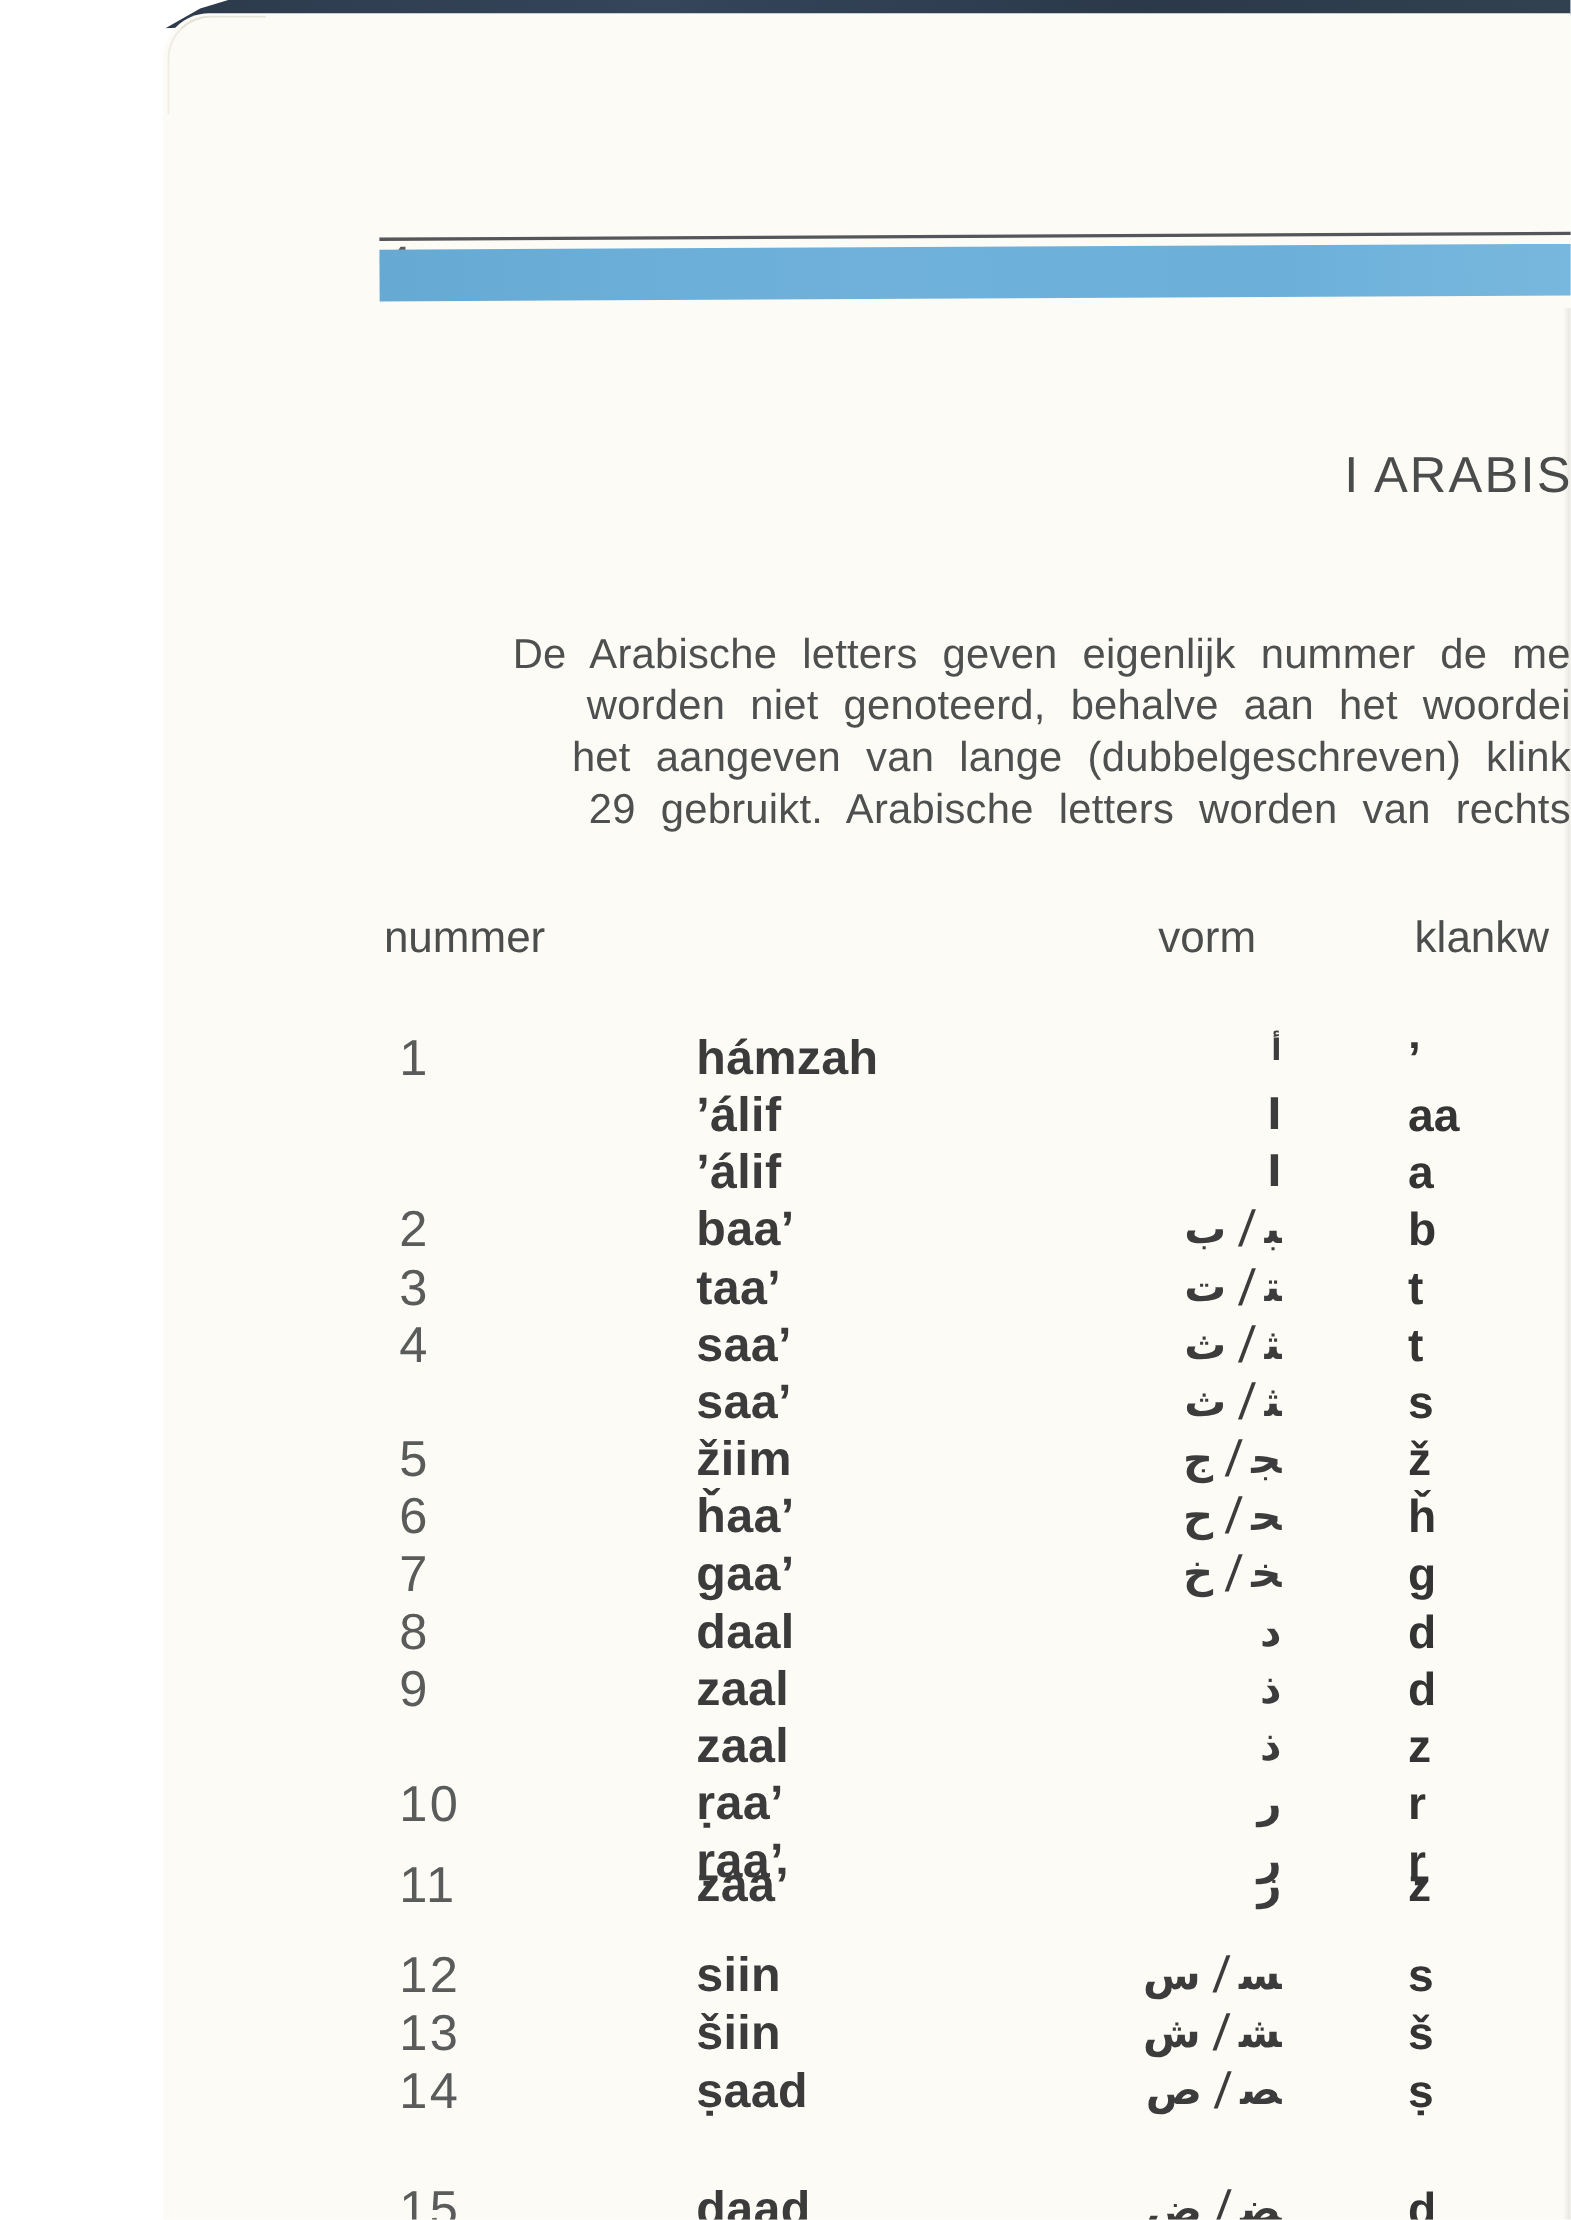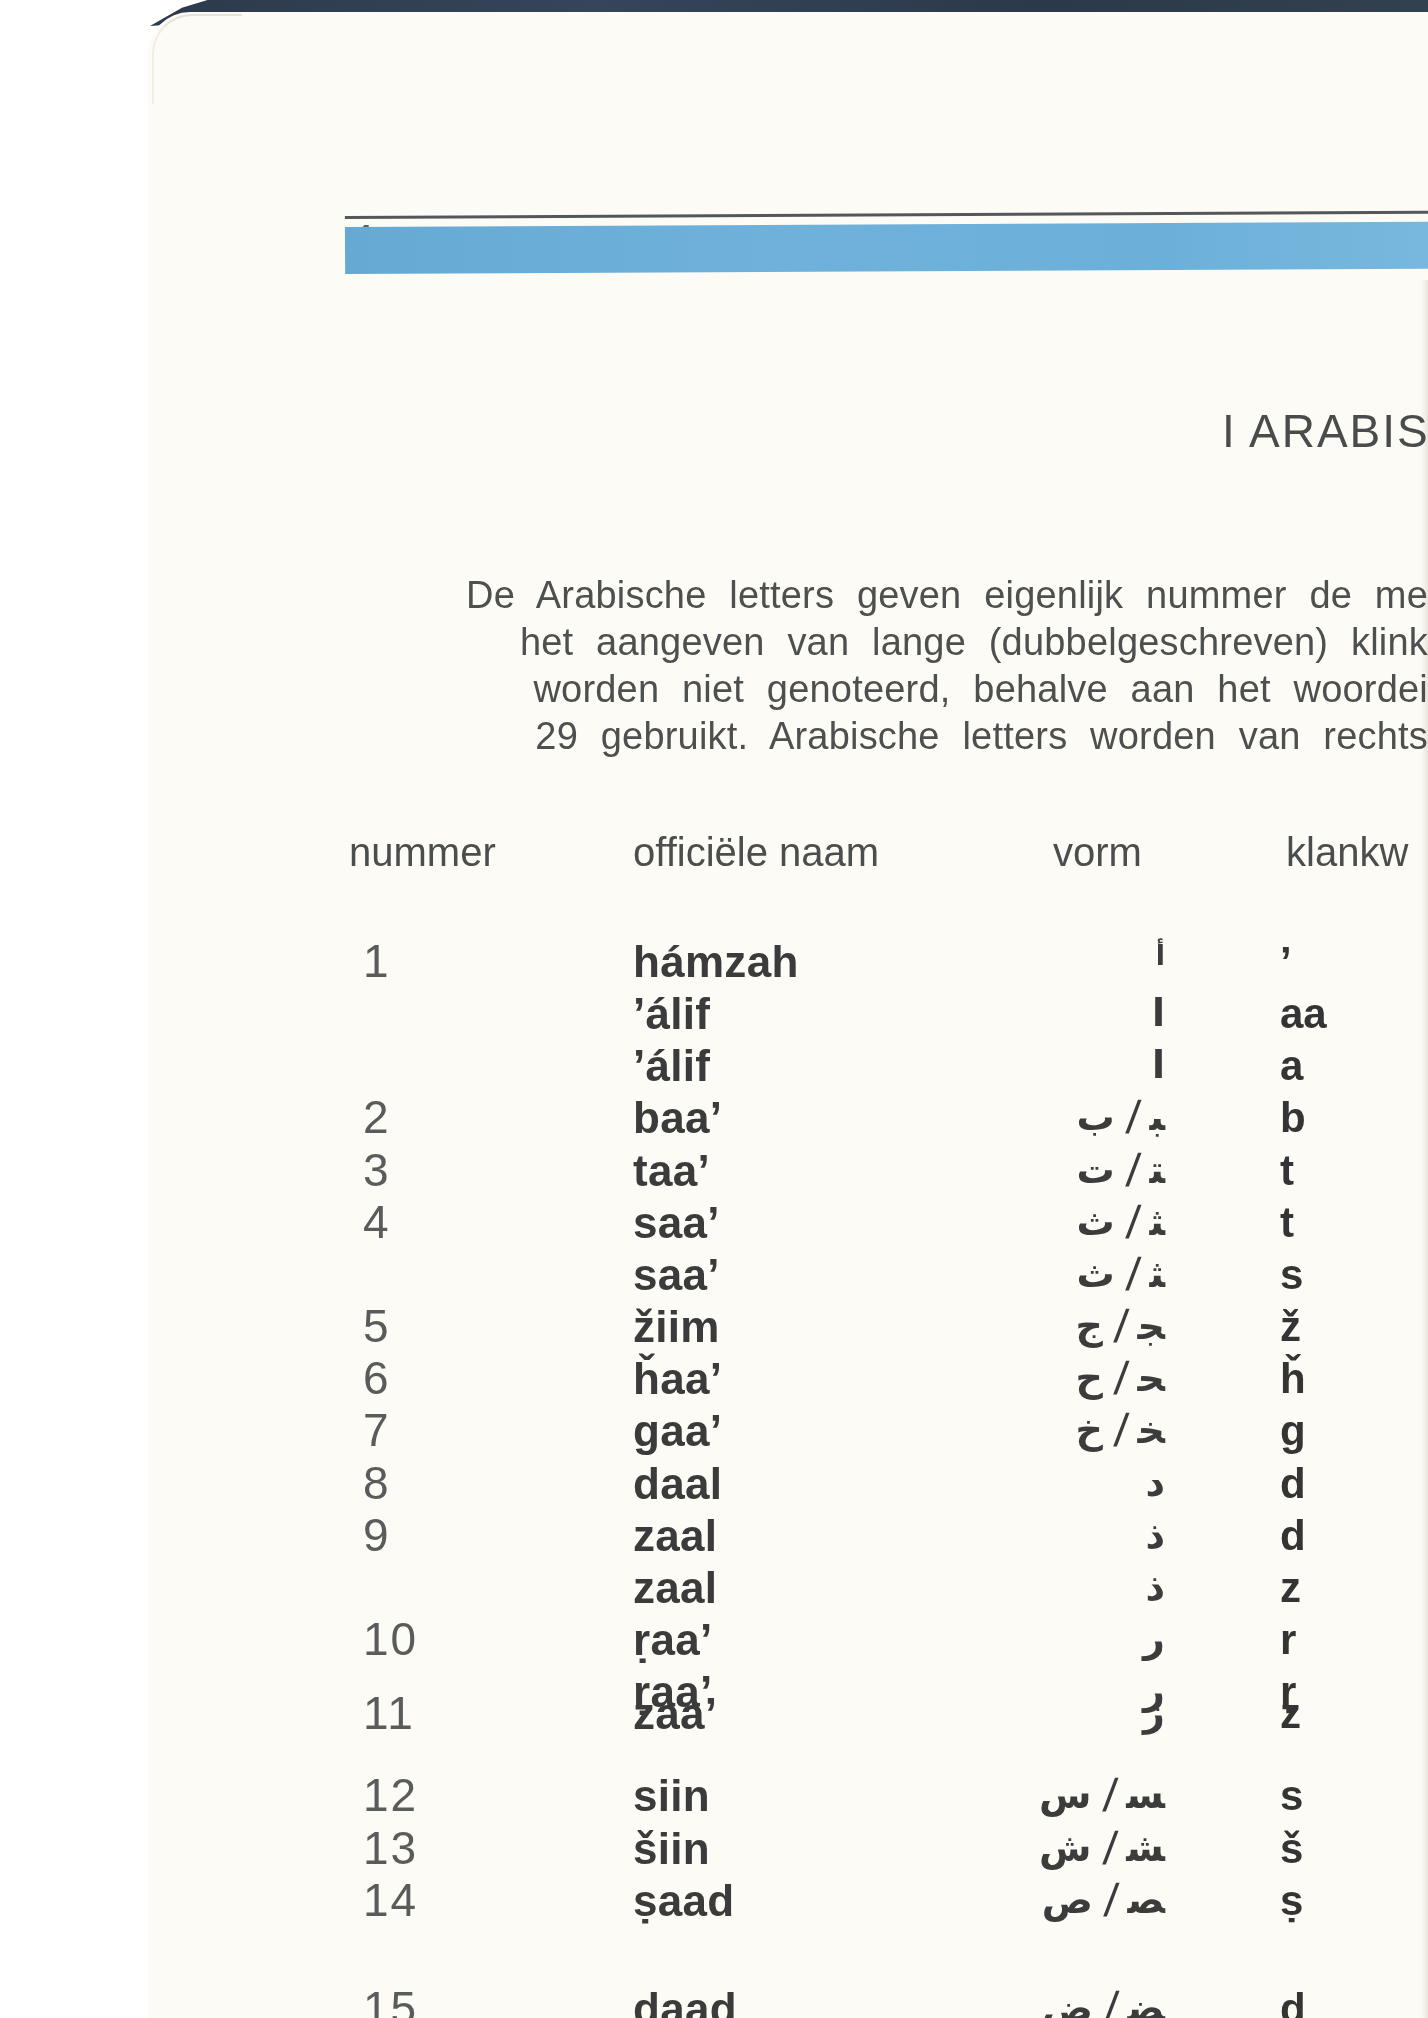--- a/index.html
+++ b/index.html
@@ -90,28 +90,27 @@
 
   <div class="rule-bar-group">
     <div class="rule"></div>
     <div class="blue-bar"></div>
   </div>
 
   <div class="section-header">I ARABIS</div>
 
   <div class="paragraph">
     <div class="pline">De Arabische letters geven eigenlijk nummer de me</div>
+    <div class="pline">worden niet genoteerd, behalve aan het woordei</div>
     <div class="pline">het aangeven van lange (dubbelgeschreven) klink</div>
-    <div class="pline">worden niet genoteerd, behalve aan het woordei</div>
     <div class="pline">29 gebruikt. Arabische letters worden van rechts</div>
   </div>
 
   <div class="thead">
     <span class="th h-num">nummer</span>
-    <span class="th h-naam">officiële naam</span>
     <span class="th h-vorm">vorm</span>
     <span class="th h-klank">klankw</span>
   </div>
 
   <div id="rows">
   <div class="trow small-iso" style="top: 935px;">
     <span class="c-num">1</span>
     <span class="c-naam">hámzah</span>
     <span class="c-vorm">
       <span class="ar iso">أ</span>

